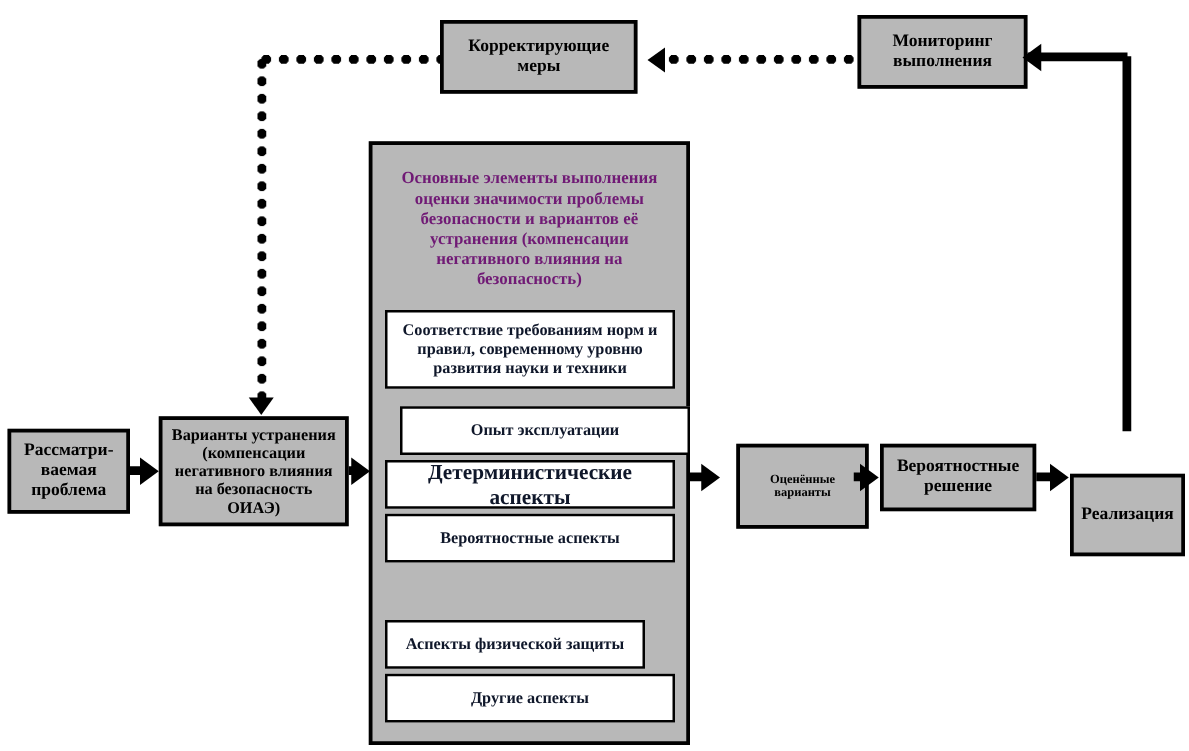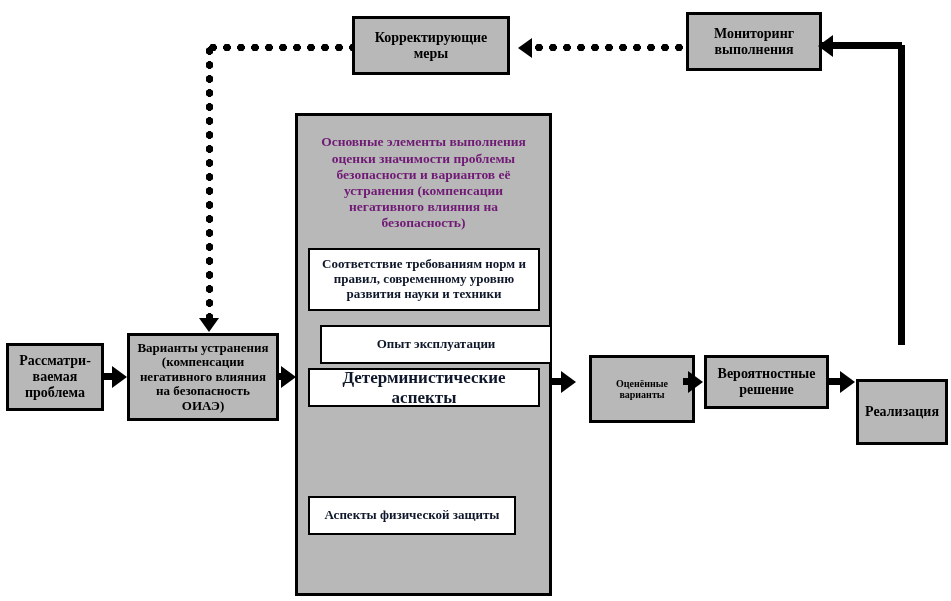--- a/index.html
+++ b/index.html
@@ -137,24 +137,26 @@
   </div>
 
   <div class="panel-title" style="left:298px; top:128px; width:251px; height:110px; font-size:13.5px;">Основные элементы выполнения оценки значимости проблемы безопасности и вариантов её устранения (компенсации негативного влияния на безопасность)</div>
 
   <div class="inner-box" style="left:308px; top:248px; width:232px; height:63px; font-size:13px;">Соответствие требованиям норм и правил, современному уровню развития науки и техники</div>
 
   <div class="inner-box" style="left:320px; top:325px; width:232px; height:39px; font-size:13px;">Опыт эксплуатации</div>
 
   <div class="inner-box" style="left:308px; top:368px; width:232px; height:39px; font-size:17px;">Детерминистические аспекты</div>
 
+  <div class="inner-box" style="left:308px; top:411px; width:232px; height:39px; font-size:13px;">Вероятностные аспекты</div>
 
 
   <div class="inner-box" style="left:308px; top:496px; width:208px; height:39px; font-size:13px;">Аспекты физической защиты</div>
 
+  <div class="inner-box" style="left:308px; top:539px; width:232px; height:39px; font-size:13px;">Другие аспекты</div>
 
   <div class="line-h" style="left:104px; top:373px; width:11px;"></div>
   <div class="arrow-right" style="left:112px; top:366px;"></div>
 
   <div class="line-h" style="left:279px; top:373px; width:8px;"></div>
   <div class="arrow-right" style="left:281px; top:366px;"></div>
 
   <div class="line-h" style="left:552px; top:378px; width:12px;"></div>
   <div class="arrow-right" style="left:561px; top:371px;"></div>
 

